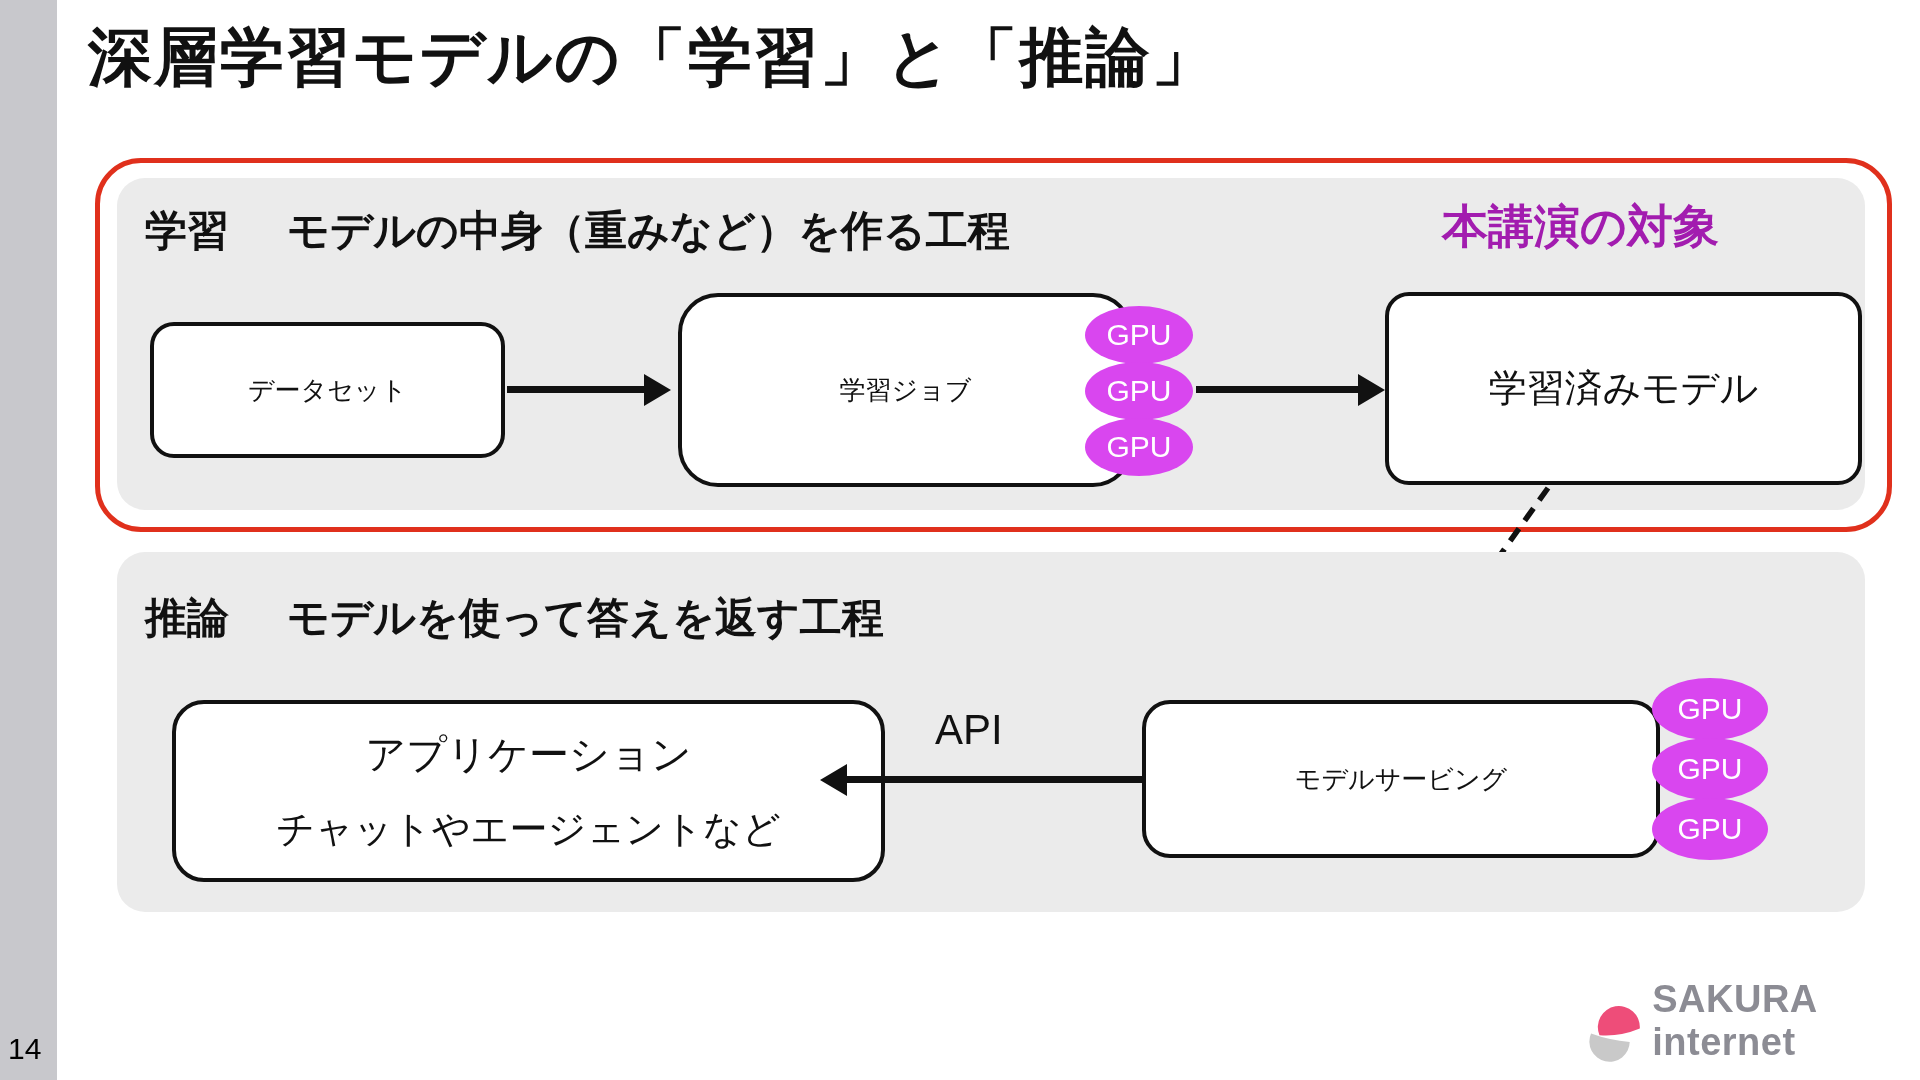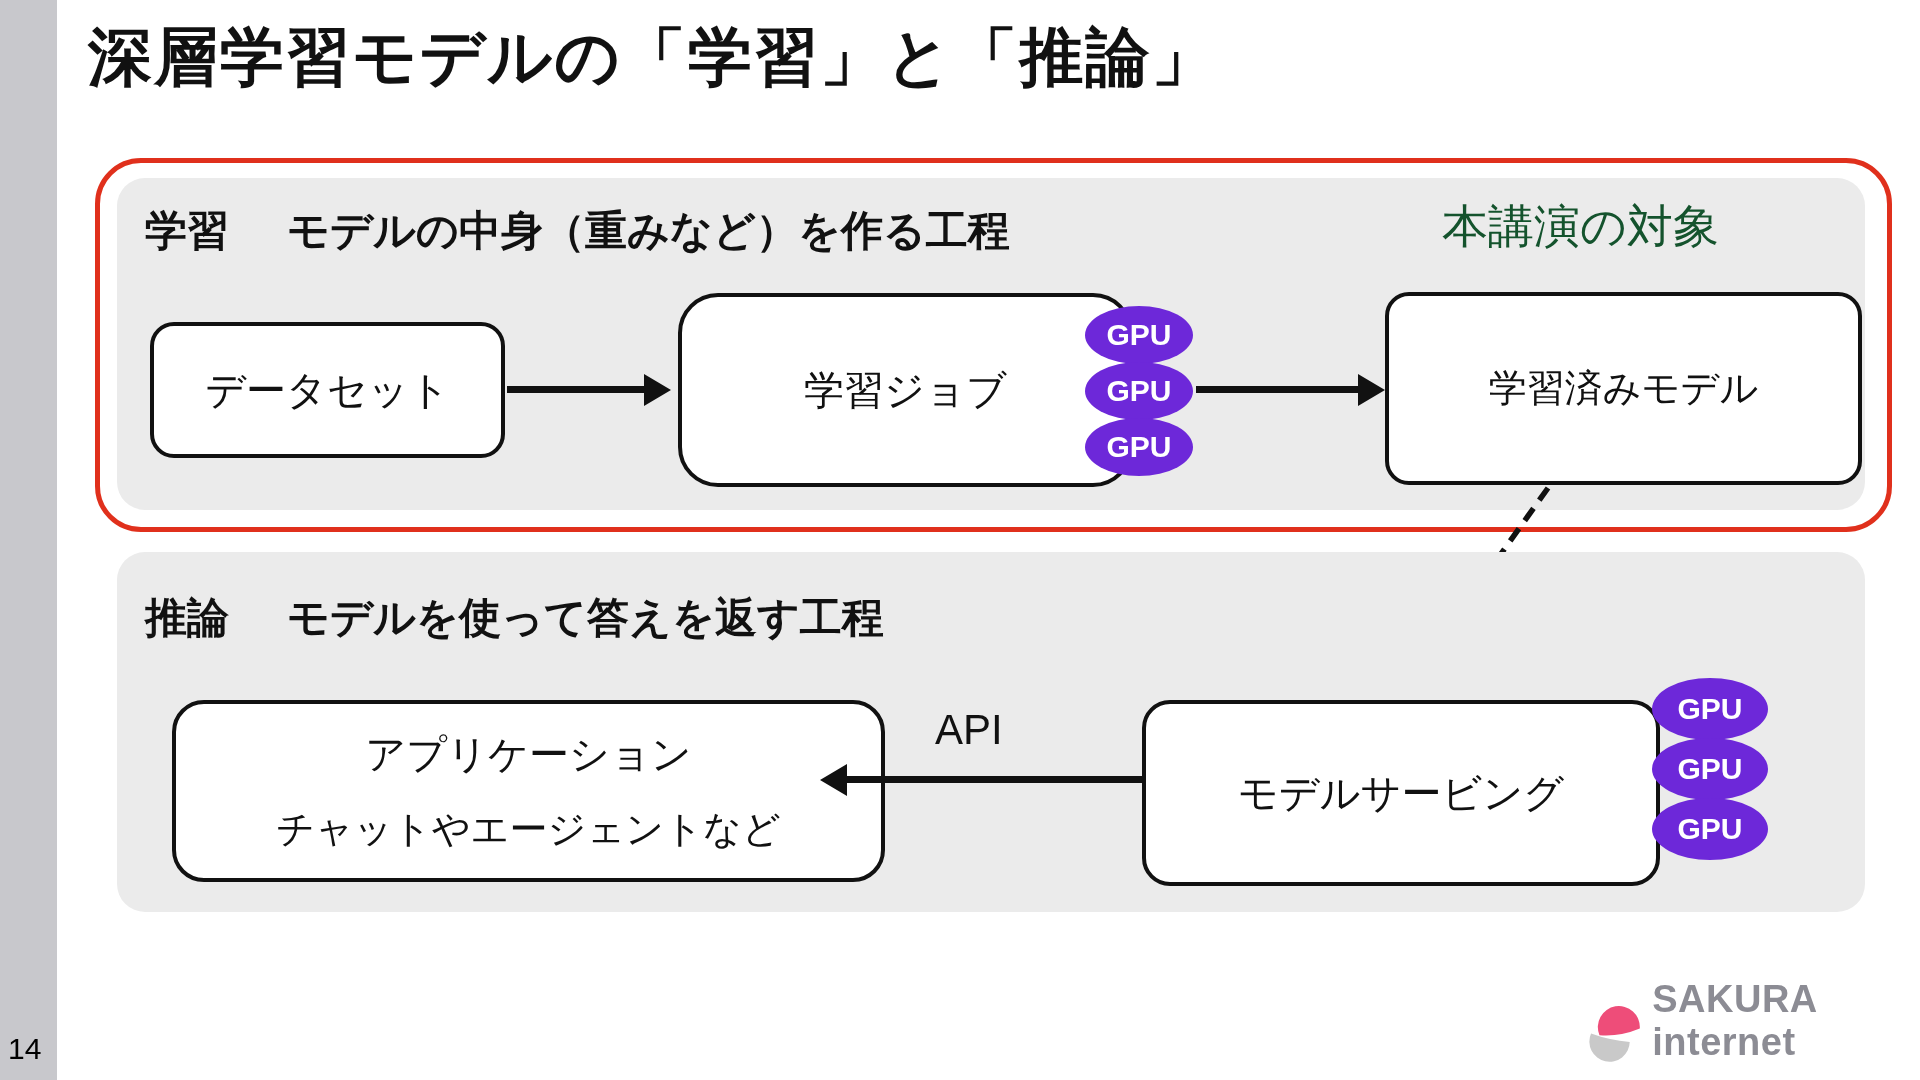--- a/index.html
+++ b/index.html
@@ -28,40 +28,40 @@
 
   .section-bg { background:#ebebeb; border-radius:28px; }
   .training-bg  { left:117px; top:178px; width:1748px; height:332px; }
   .inference-bg { left:117px; top:552px; width:1748px; height:360px; }
 
   .section-heading { font-size:42px; font-weight:700; white-space:nowrap; }
   .heading-term { display:inline-block; margin-right:58px; }
   .training-heading  { left:145px; top:203px; }
   .inference-heading { left:145px; top:590px; }
 
-  .highlight-label { left:1442px; top:196px; font-size:46px; font-weight:400; color:#14532d; white-space:nowrap; }
+  .highlight-label { left:1442px; top:196px; font-size:46px; font-weight:700; color:#a21caf; white-space:nowrap; }
 
   
   .node {
     background:#ffffff; border:4px solid #111111;
     display:flex; flex-direction:column; justify-content:space-evenly; align-items:center;
-    font-size:40px; font-weight:400; text-align:center; white-space:nowrap;
+    font-size:26px; font-weight:400; text-align:center; white-space:nowrap;
   }
   .node-dataset       { left:150px;  top:322px; width:355px; height:136px; border-radius:24px; }
   .node-training-job  { left:678px;  top:293px; width:455px; height:194px; border-radius:40px; }
   .node-trained-model { left:1385px; top:292px; width:477px; height:193px; border-radius:24px; font-size:38px;gap:30px; }
   .node-application   { left:172px;  top:700px; width:713px; height:182px; border-radius:32px; font-size:40px; }
   .node-application .line2 { font-size:38px; }
-  .node-model-serving { left:1142px; top:700px; width:518px; height:186px; border-radius:28px; }
+  .node-model-serving { left:1142px; top:700px; width:518px; height:158px; border-radius:28px; }
 
   
   .gpu {
-    border-radius:50%; background:#6d28d9; color:#ffffff;
+    border-radius:50%; background:#d946ef; color:#ffffff;
     display:flex; align-items:center; justify-content:center;
-    font-size:30px; font-weight:700;
+    font-size:30px; font-weight:400;
   }
   .gpu-t { left:1085px; width:108px; height:58px; }
   .gpu-t1 { top:306px; } .gpu-t2 { top:362px; } .gpu-t3 { top:418px; }
   .gpu-i { left:1652px; width:116px; height:62px; }
   .gpu-i1 { top:678px; } .gpu-i2 { top:738px; } .gpu-i3 { top:798px; }
 
   
   .arrow-line { background:#111111; height:7px; }
   .head-right { width:0; height:0; border-top:16px solid transparent; border-bottom:16px solid transparent; border-left:27px solid #111111; }
   .head-left  { width:0; height:0; border-top:16px solid transparent; border-bottom:16px solid transparent; border-right:27px solid #111111; }

